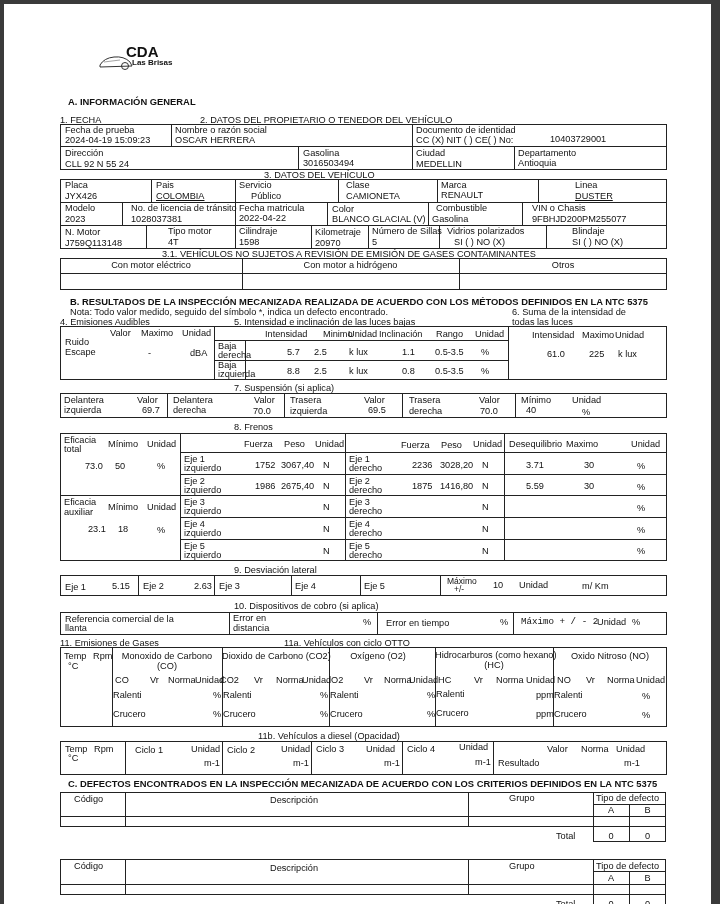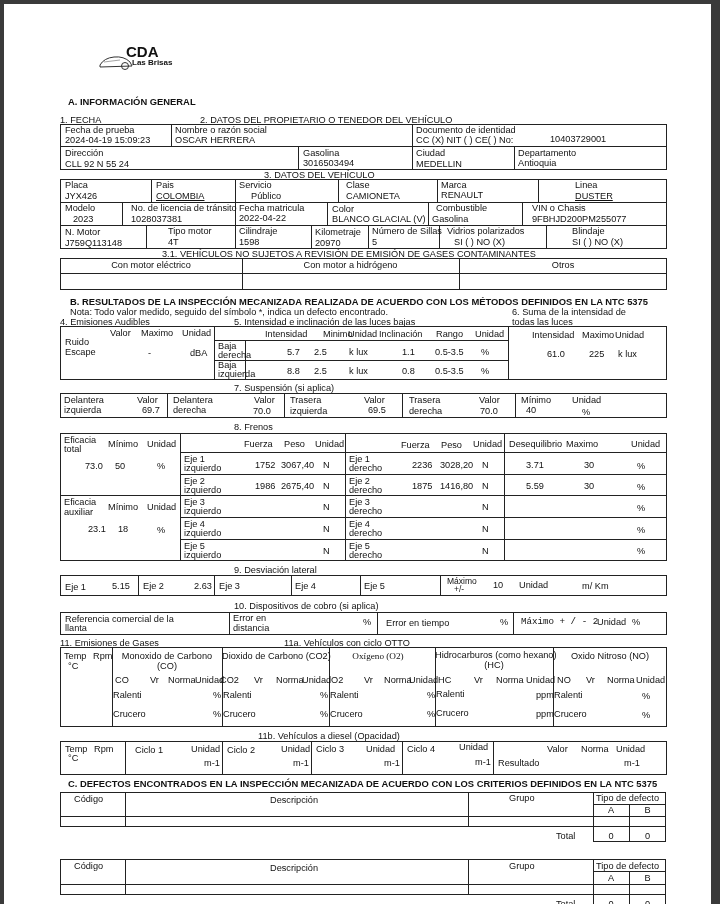--- a/index.html
+++ b/index.html
@@ -88,21 +88,21 @@
   <span class="t" style="left:235px;top:176px;">Servicio</span>
   <span class="t" style="left:247px;top:187px;">Público</span>
   <span class="t" style="left:342px;top:176px;">Clase</span>
   <span class="t" style="left:342px;top:187px;">CAMIONETA</span>
   <span class="t" style="left:437px;top:176px;">Marca</span>
   <span class="t" style="left:437px;top:186px;">RENAULT</span>
   <span class="t" style="left:571px;top:176px;">Linea</span>
   <span class="t u" style="left:571px;top:187px;">DUSTER</span>
 
   <span class="t" style="left:61px;top:199px;">Modelo</span>
-  <span class="t" style="left:69px;top:210px;">2023</span>
+  <span class="t" style="left:61px;top:210px;">2023</span>
   <span class="t" style="left:127px;top:199px;">No. de licencia de tránsito</span>
   <span class="t" style="left:127px;top:210px;">1028037381</span>
   <span class="t" style="left:235px;top:199px;">Fecha matricula</span>
   <span class="t" style="left:235px;top:209px;">2022-04-22</span>
   <span class="t" style="left:328px;top:200px;">Color</span>
   <span class="t" style="left:328px;top:210px;">BLANCO GLACIAL (V)</span>
   <span class="t" style="left:432px;top:199px;">Combustible</span>
   <span class="t" style="left:428px;top:210px;">Gasolina</span>
   <span class="t" style="left:528px;top:199px;">VIN o Chasis</span>
   <span class="t" style="left:528px;top:210px;">9FBHJD200PM255077</span>
@@ -364,21 +364,21 @@
   <span class="t c" style="left:218px;top:647px;width:107px;">Dioxido de Carbono (CO2)</span>
   <span class="t" style="left:216px;top:671px;text-align:center;">CO2</span>
   <span class="t" style="left:250px;top:671px;">Vr</span>
   <span class="t" style="left:272px;top:671px;">Norma</span>
   <span class="t" style="left:298px;top:671px;">Unidad</span>
   <span class="t" style="left:219px;top:686px;">Ralenti</span>
   <span class="t" style="left:316px;top:686px;">%</span>
   <span class="t" style="left:219px;top:705px;">Crucero</span>
   <span class="t" style="left:316px;top:705px;">%</span>
 
-  <span class="t c" style="left:325px;top:647px;width:98px;font-family:Liberation Serif, serif;">Oxígeno (O2)</span>
+  <span class="t c" style="left:325px;top:647px;width:98px;">Oxígeno (O2)</span>
   <span class="t" style="left:327px;top:671px;">O2</span>
   <span class="t" style="left:360px;top:671px;">Vr</span>
   <span class="t" style="left:380px;top:671px;">Norma</span>
   <span class="t" style="left:405px;top:671px;">Unidad</span>
   <span class="t" style="left:326px;top:686px;">Ralenti</span>
   <span class="t" style="left:423px;top:686px;">%</span>
   <span class="t" style="left:326px;top:705px;">Crucero</span>
   <span class="t" style="left:423px;top:705px;">%</span>
 
   <span class="t c" style="left:431px;top:646px;width:118px;">Hidrocarburos (como hexano)</span>

